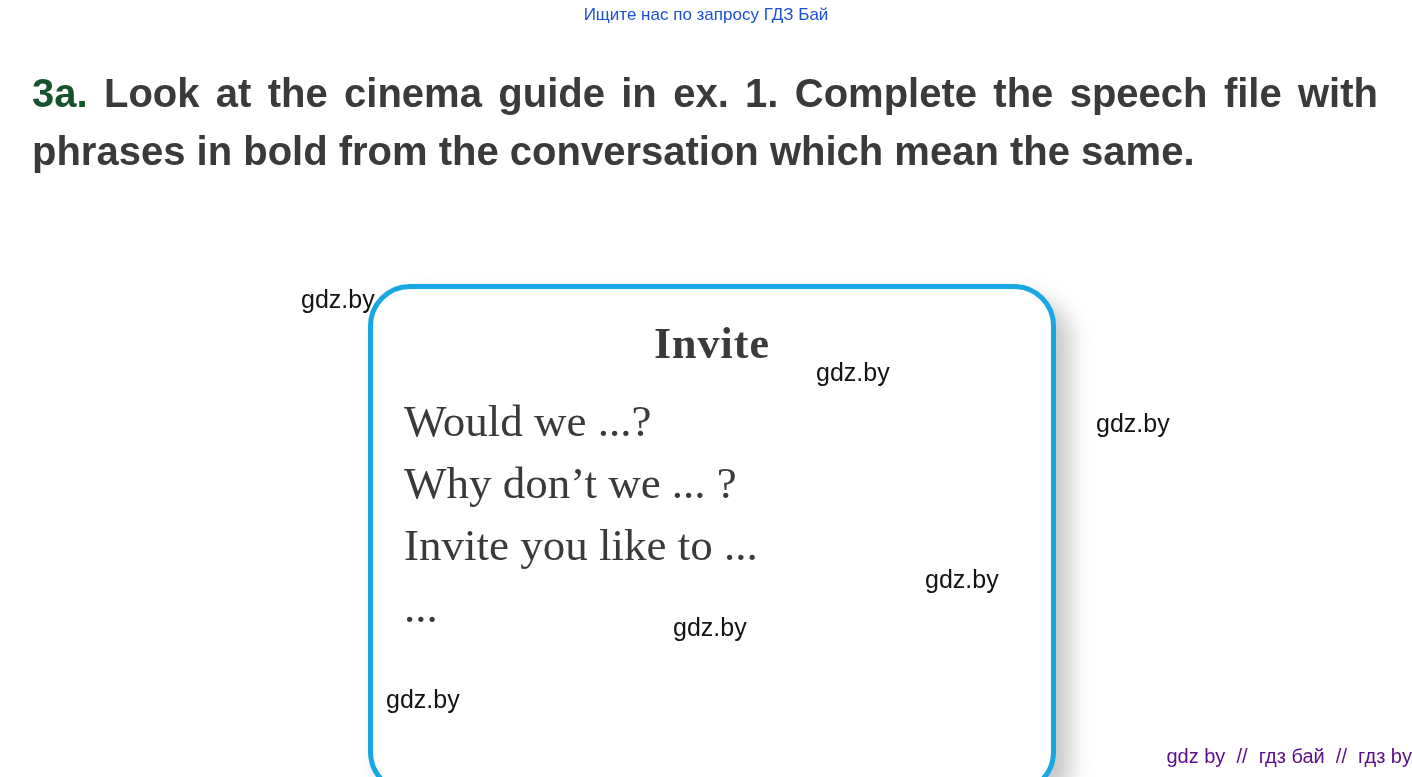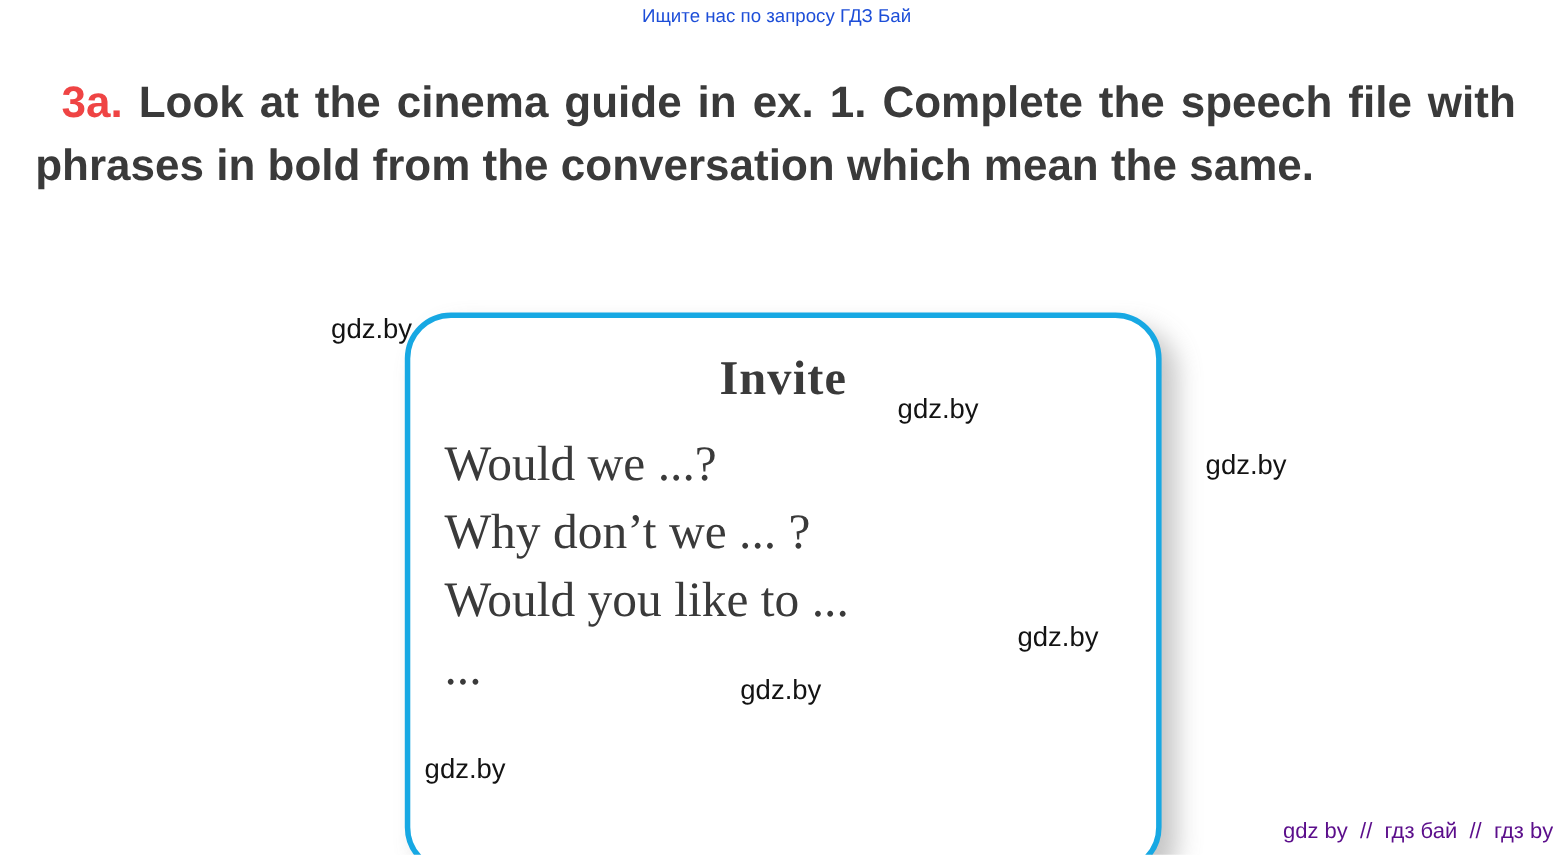--- a/index.html
+++ b/index.html
@@ -40,23 +40,22 @@
     font-family: "Liberation Sans", sans-serif;
     font-weight: bold;
     font-size: 40px;
     line-height: 58px;
     color: #3A3A3A;
     text-align: justify;
     text-justify: inter-word;
     letter-spacing: 0px;
   }
   .task-heading .task-number {
-    color: #ef4444;
+    color: #14532d;
     font-weight: bold;
-    margin-left: 24px;
   }
   
   .task-heading .line-fill {
     display: inline;
   }
 
   
   .card-wrap {
     position: absolute;
     left: 368px;
@@ -141,21 +140,21 @@
   <span class="task-number">3a.</span>
   <span class="line-fill">Look at the cinema guide in ex. 1. Complete the speech file with phrases in bold from the conversation which mean the same.</span>
 </div>
 
 <div class="card-wrap">
   <div class="card"></div>
   <div class="card-title">Invite</div>
   <div class="card-lines">
     <div class="card-line">Would we ...?</div>
     <div class="card-line">Why don’t we ... ?</div>
-    <div class="card-line">Would you like to ...</div>
+    <div class="card-line">Invite you like to ...</div>
     <div class="card-line">...</div>
   </div>
 </div>
 
 <div class="wm wm-1">gdz.by</div>
 <div class="wm wm-2">gdz.by</div>
 <div class="wm wm-3">gdz.by</div>
 <div class="wm wm-4">gdz.by</div>
 <div class="wm wm-5">gdz.by</div>
 <div class="wm wm-6">gdz.by</div>

